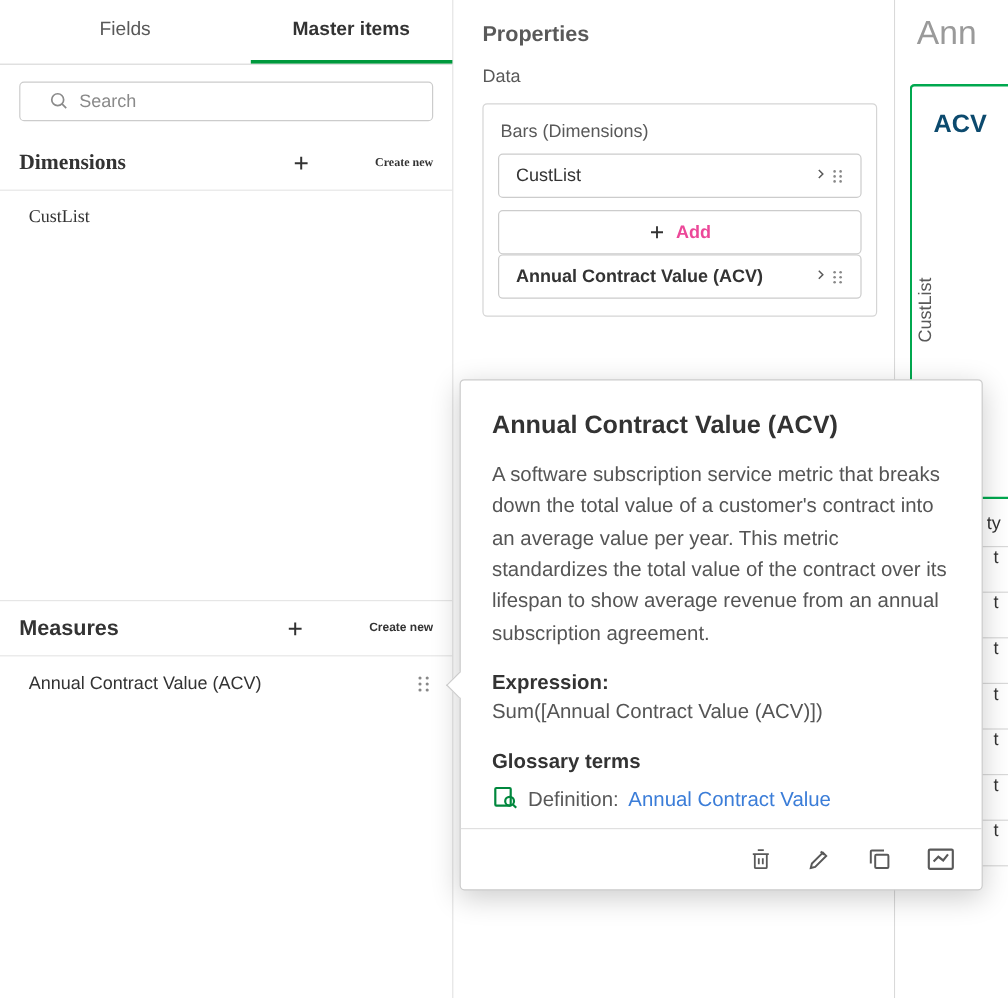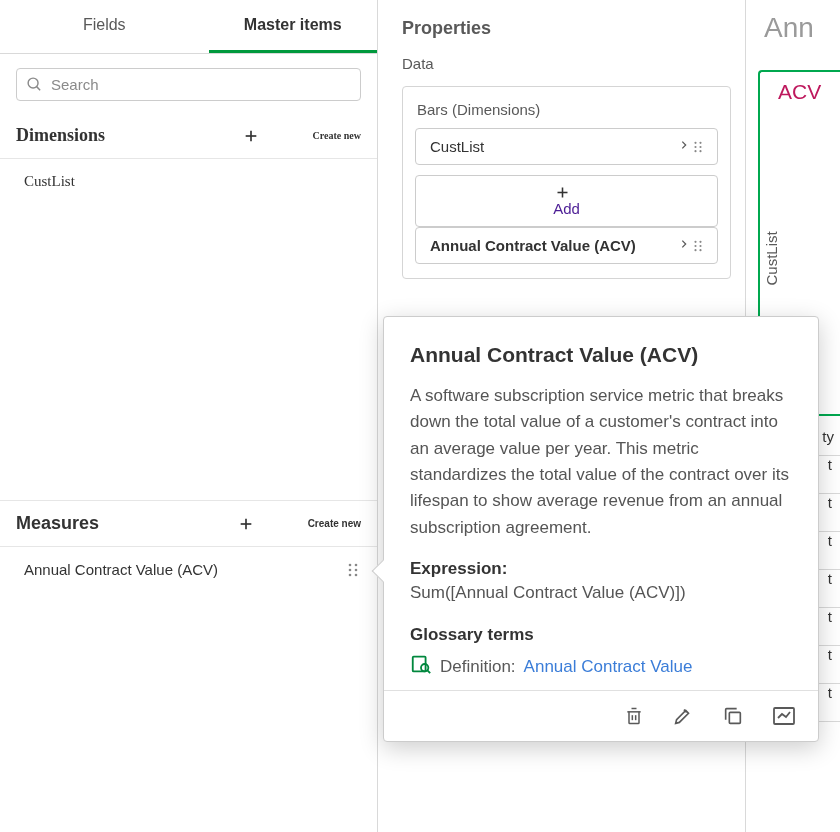--- a/index.html
+++ b/index.html
@@ -41,21 +41,21 @@
   border-bottom: 3px solid #00993d;
 }
 .search-wrap {
   padding: 14px 16px 12px 16px;
 }
 .search-box {
   display: flex;
   align-items: center;
   border: 1px solid #ccc;
   border-radius: 4px;
-  padding: 7px 9px;
+  padding: 7px 24px;
   color: #8a8a8a;
 }
 .search-box svg { flex-shrink: 0; }
 .search-placeholder { margin-left: 8px; font-size: 15px; color: #8a8a8a; }
 .section-header {
   display: flex;
   justify-content: space-between;
   align-items: center;
   padding: 12px 16px 12px 16px;
   border-bottom: 1px solid #e6e6e6;
@@ -140,24 +140,23 @@
 .pill-text.normal { font-weight: 400; }
 .chev { color: #666; margin-right: 4px; }
 .add-btn {
   display: flex;
   align-items: center;
   justify-content: center;
   border: 1px solid #ccc;
   border-radius: 4px;
   padding: 9px 10px;
   font-size: 15px;
-  font-weight: 400;
-  color: #4c1d95;
+  font-weight: 700;
+  color: #ec4899;
   cursor: pointer;
-  flex-direction: column;
 }
 .add-btn svg { margin-right: 8px; }
 .measures-section { margin-top: 18px; }
 .chart-col {
   flex: 1;
   background: #fff;
   border-left: none;
   position: relative;
 }
 .chart-title {
@@ -174,25 +173,25 @@
   left: 12px;
   right: 0;
   bottom: 416px;
   border: 2px solid #00a84f;
   border-right: none;
   border-radius: 4px 0 0 4px;
   background: #fff;
 }
 .acv-label {
   position: absolute;
-  top: 8px;
+  top: 20px;
   left: 18px;
   font-size: 21px;
-  font-weight: 400;
-  color: #be185d;
+  font-weight: 700;
+  color: #0c4a6e;
 }
 .y-axis-label {
   position: absolute;
   left: 20px;
   top: 60%;
   transform: rotate(-90deg) translateY(-50%);
   transform-origin: left center;
   font-size: 15px;
   color: #595959;
 }

